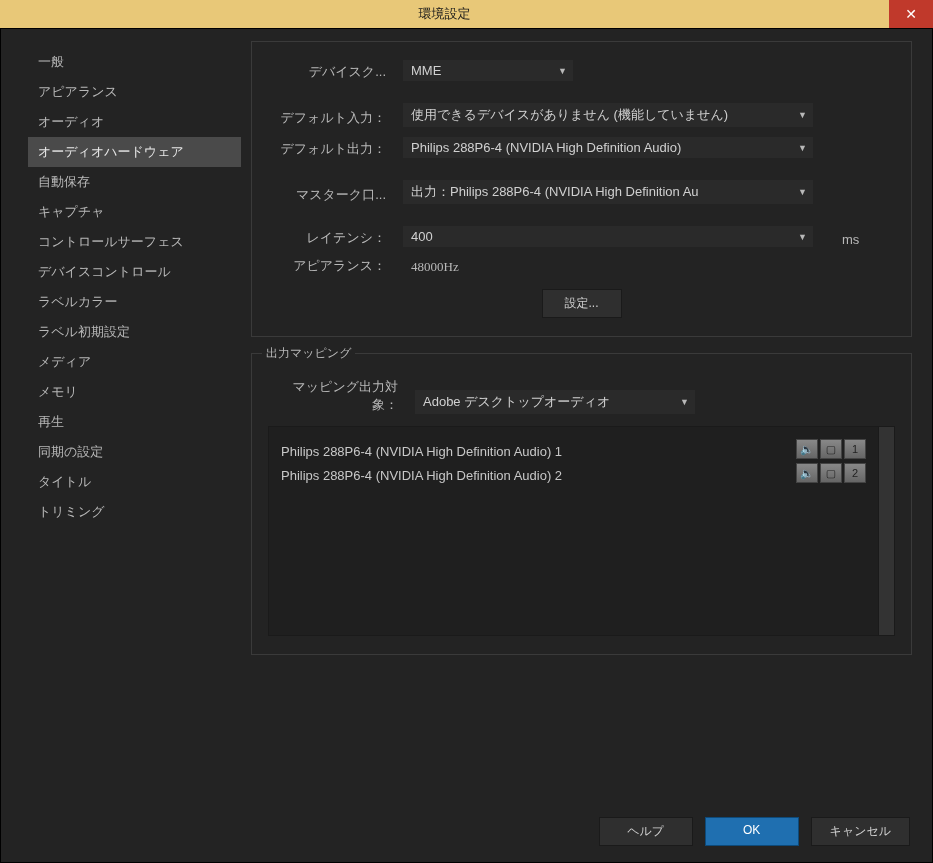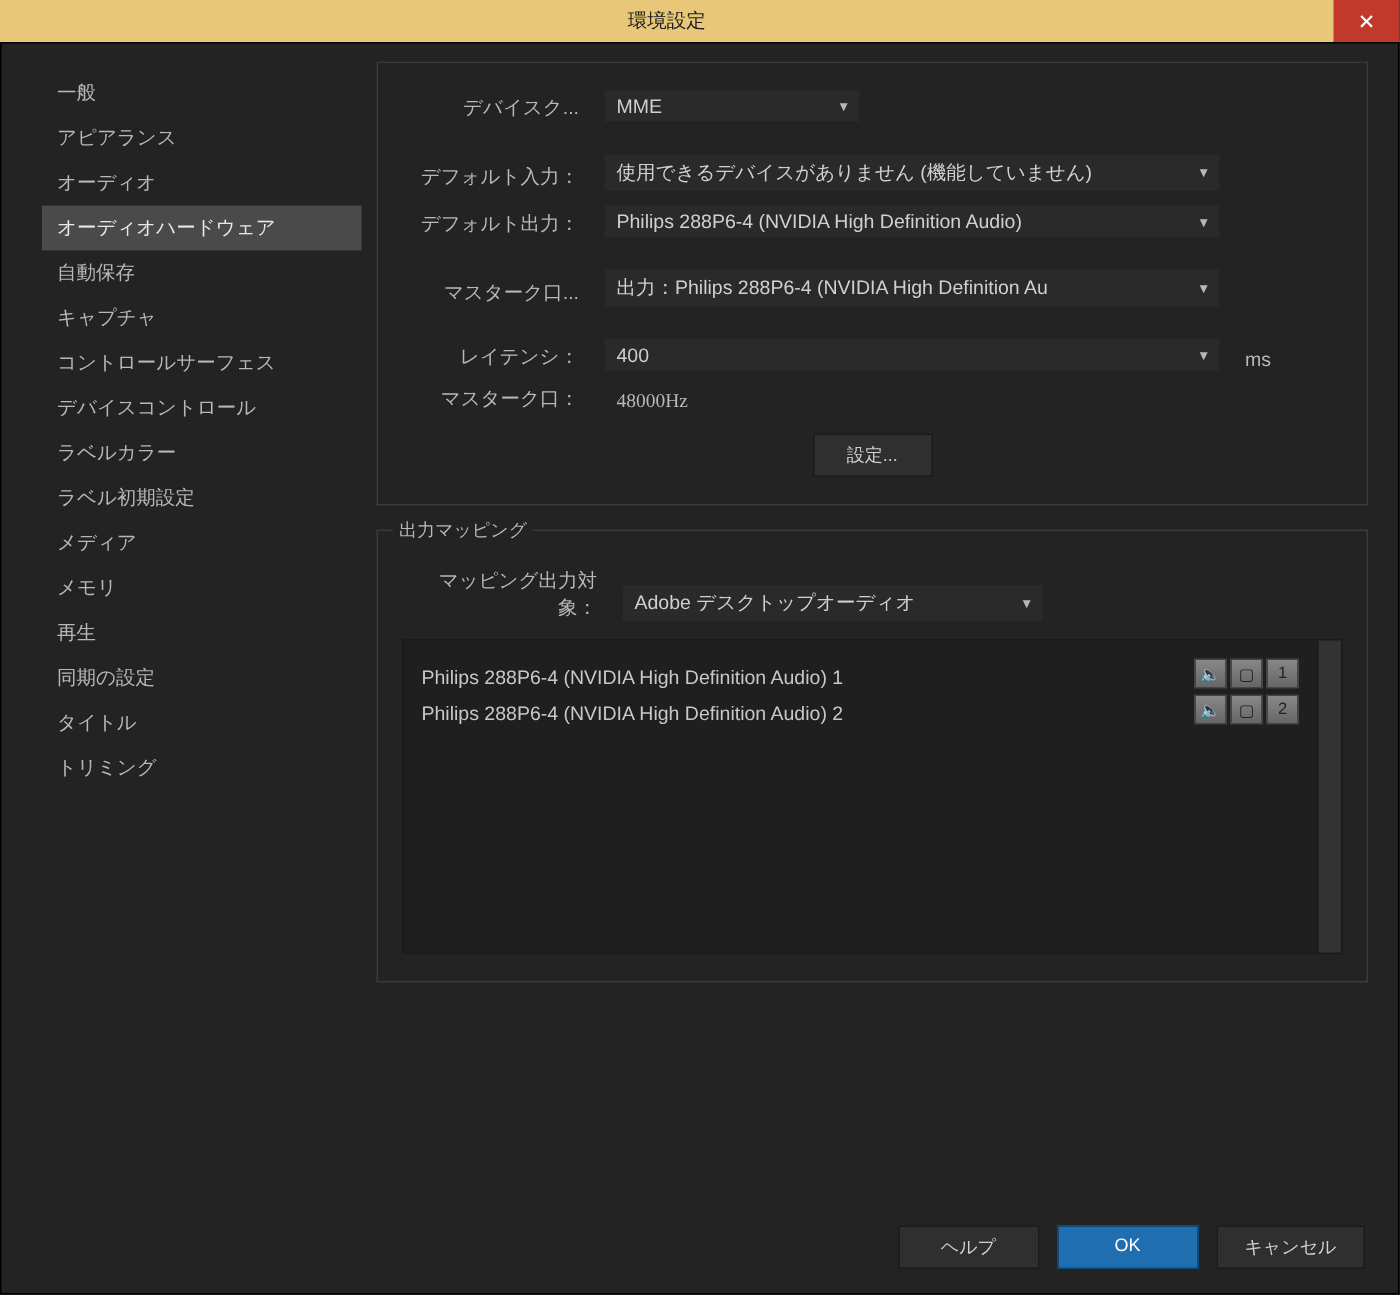--- a/index.html
+++ b/index.html
@@ -128,20 +128,21 @@
 .dd-wide { width: 410px; }
 .static-value {
   color: #b8b8b8;
   font-size: 13px;
   padding-left: 8px;
   font-family: Liberation Serif, serif;
 }
 .unit {
   color: #b8b8b8;
   font-size: 13px;
+  margin-left: 12px;
 }
 .center-btn-row {
   display: flex;
   justify-content: center;
   margin-top: 14px;
 }
 .btn {
   background: #2f2f2f;
   border: 1px solid #1a1a1a;
   color: #d0d0d0;
@@ -274,21 +275,21 @@
 
           <div class="form-row" style="margin-top:22px">
             <div class="form-label">レイテンシ：</div>
             <div class="dropdown dd-wide">
               <span>400</span>
             </div>
             <span class="unit">ms</span>
           </div>
 
           <div class="form-row">
-            <div class="form-label">マスターク口：</div>
+            <div class="form-label">アピアランス：</div>
             <span class="static-value">48000Hz</span>
           </div>
 
           <div class="center-btn-row">
             <div class="btn">
               <span>設定...</span>
             </div>
           </div>
         </div>
 

